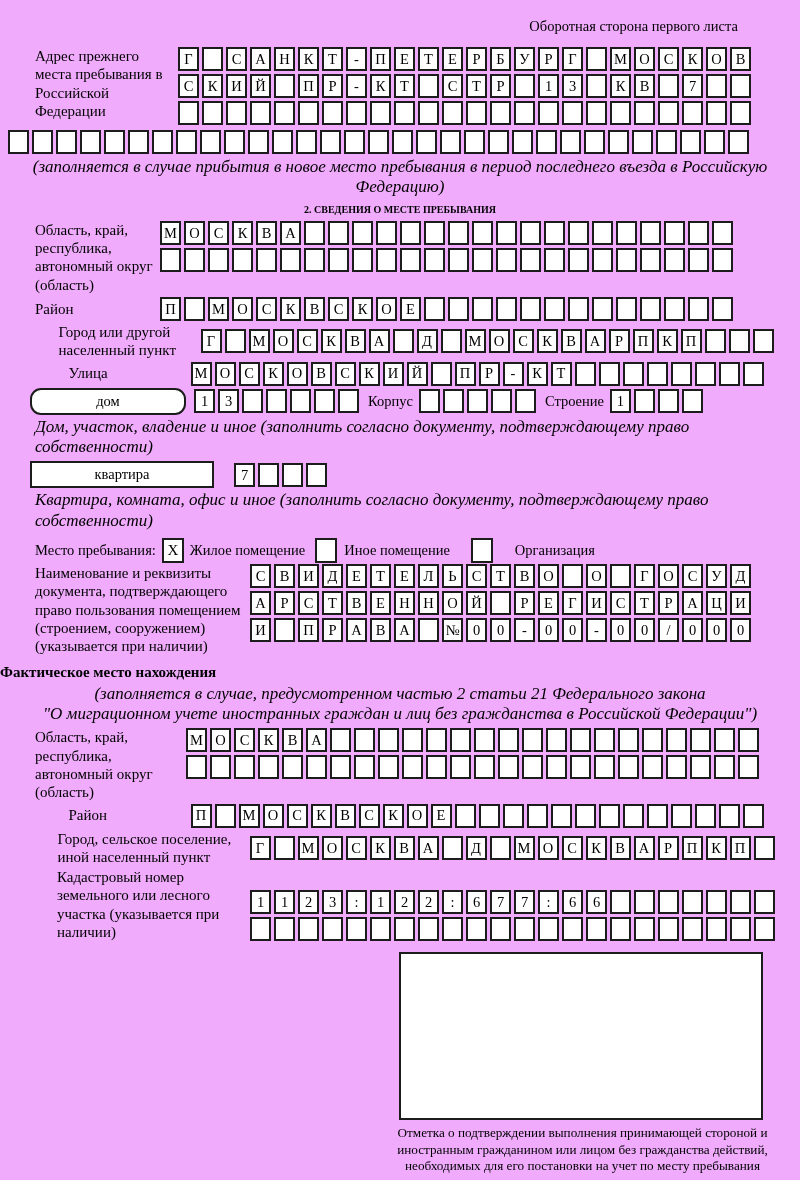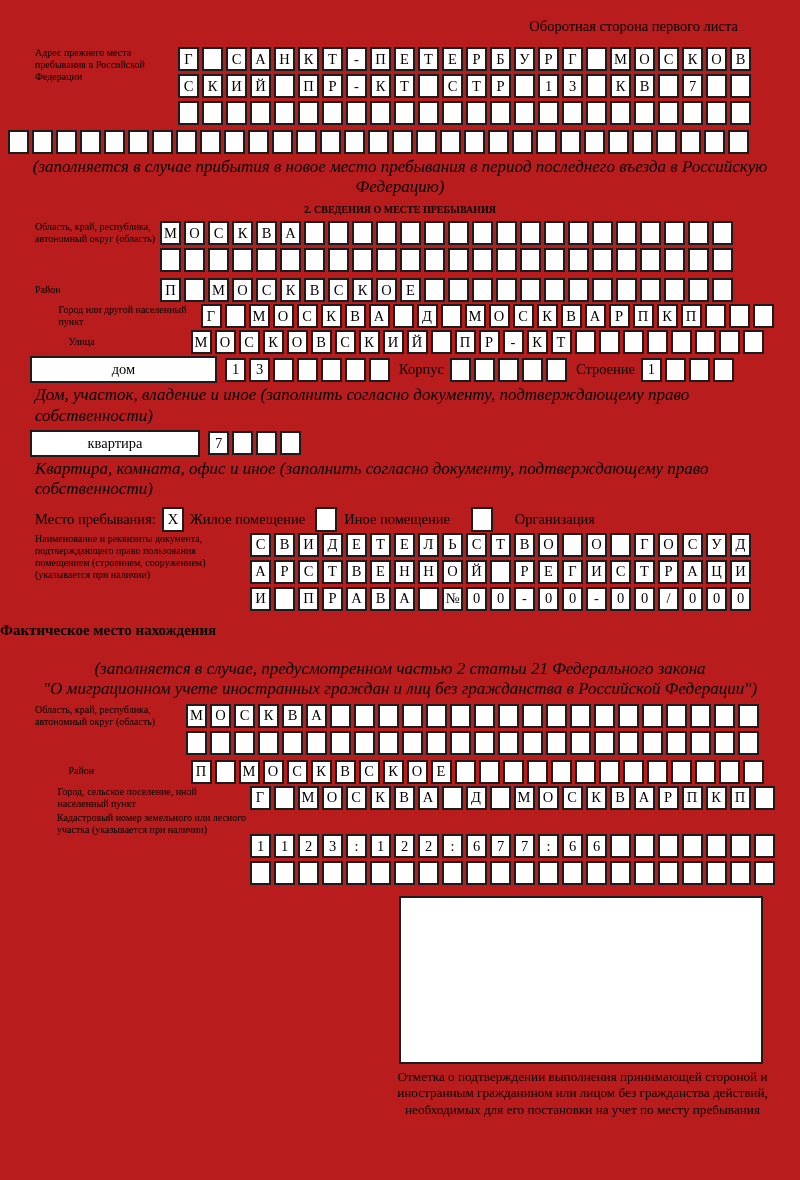--- a/index.html
+++ b/index.html
@@ -1,25 +1,25 @@
 <!DOCTYPE html>
 <html><head>
 <meta charset="utf-8">
 <style>
   * { margin:0; padding:0; box-sizing:border-box; }
   html,body { background:#ffffff; }
   .page {
-    width:800px; height:1180px; background:#b91c1c; color:#000;
+    width:800px; height:1180px; background:#f0abfc; color:#000;
     font-family:"Liberation Serif","DejaVu Serif",serif;
     overflow:hidden; position:relative;
   }
   .header-note { padding:18px 62px 0 0; text-align:right; font-size:14.5px; }
   .flexrow { display:flex; align-items:flex-start; }
   .vcenter { align-items:center; }
-  .label { font-size:10px; line-height:1.22; flex:0 0 auto; }
+  .label { font-size:15px; line-height:1.22; flex:0 0 auto; }
   .w140 { width:140px; } .w122 { width:122px; } .w142 { width:142px; }
   .w212 { width:212px; } .w148 { width:148px; } .w192 { width:192px; } .w190 { width:190px; }
   .cellcol { margin-left:3px; }
   .cells { display:flex; flex:0 0 auto; }
   .cellrow { margin-bottom:3px; }
   .cell {
     width:21px; height:24px; border:2px solid #1c1c1c; background:#fff;
     margin-right:3px; flex:0 0 auto;
     display:flex; align-items:center; justify-content:center;
     font-size:14.5px; line-height:1;
@@ -31,36 +31,36 @@
   .fullrow { margin:2px 0 0 8px; }
   .cap1 { margin-top:3px; }
   .mrow { margin-left:35px; }
   .mt6 { margin-top:6px; } .mt3 { margin-top:3px; } .mt2 { margin-top:2px;justify-content:center; }
   .mt4 { margin-top:4px; } .mt7 { margin-top:1px; }
   .bigbox {
     border:2px solid #1c1c1c; height:27px; background:#fff;
     display:flex; align-items:center; justify-content:center;
     font-size:14.5px; flex:0 0 auto;
   }
-  .dombox { width:187px; margin-right:8px; }
-  .kvbox { width:170px; margin-right:8px; }
+  .dombox { width:156px; margin-right:8px;border-radius:11px; }
+  .kvbox { width:184px; margin-right:20px; }
   .inline-label { font-size:14.5px; margin:2px 6px; white-space:nowrap; }
   .domrow { margin:2px 0 0 30px; }
   .kvrow { margin:4px 0 0 30px; }
   .leftcap { margin:2px 5px 0 35px; }
   .stayrow { margin:7px 0 0 35px; font-size:14.5px; }
   .cb {
     width:22px; height:25px; border:2px solid #1c1c1c; background:#fff;
     display:flex; align-items:center; justify-content:center;
     font-size:15px; flex:0 0 auto;
   }
   .stay-label { white-space:nowrap; }
   .staynote { margin:2px 0 0 244px; }
   .fact-title { margin-top:8px; text-align:left; font-weight:bold; font-size:15px; }
-  .factnote { margin-top:20px; }
+  .factnote { margin-top:3px; }
   .kadcells { margin-top:22px; }
   .stamp {
     width:364px; height:168px; border:2px solid #1c1c1c;
     margin:8px 0 0 399px; background:#fff;
   }
   .stampnote { width:385px; margin:5px 0 0 390px; font-size:13.2px; line-height:1.25; text-align:center; }
 </style>
 </head>
 <body>
 

